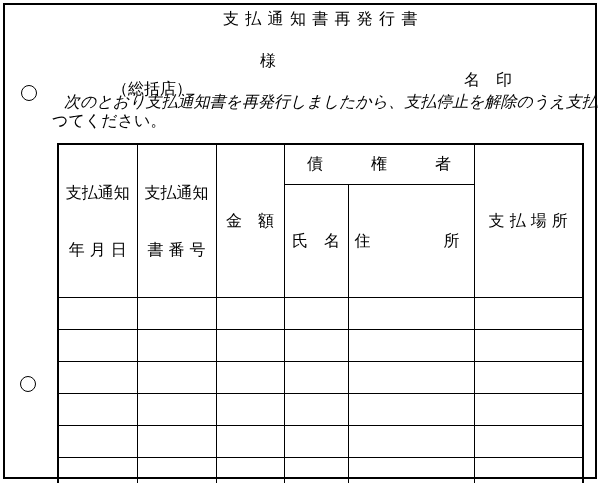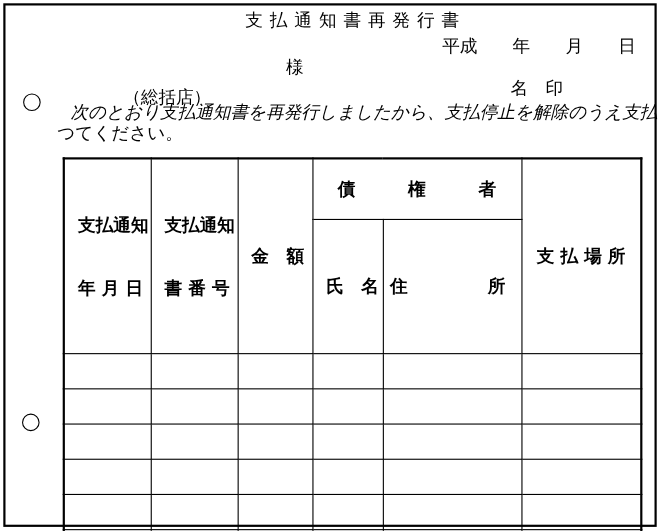--- a/index.html
+++ b/index.html
@@ -29,22 +29,22 @@
   }
   .hole1 { left:21px; top:85px; }
   .hole2 { left:20px; top:376px; }
 
   table.form {
     position:absolute; left:57px; top:143px; width:525px;
     border-collapse:collapse; table-layout:fixed;
     border:2px solid #000;
   }
   table.form th, table.form td {
-    border:1px solid #000; padding:12px; margin:0;
-    font-weight:bold; font-size:16px; color:#000;
+    border:1px solid #000; padding:0; margin:0;
+    font-weight:normal; font-size:16px; color:#000;
     text-align:center; vertical-align:middle; white-space:pre;
     overflow:hidden;
   }
   tr.h1 { height:28px; }
   tr.h2 { height:29px; }
   tr.body-row { height:32px; }
   .thline { display:block; line-height:19px; }
   th.creditor { text-align:left; padding-left:4px; }
   th.addr { position:relative; }
   th.addr .al { position:absolute; left:6px;  top:50%; transform:translateY(-50%); }
@@ -53,21 +53,20 @@
 </head>
 <body>
 
 <div class="sheet">
   <div class="page-border"></div>
 
   <div class="hole hole1"></div>
   <div class="hole hole2"></div>
 
   <div class="abs title">支払通知書再発行書</div>
-  <div class="abs dateline">平成　　年　　月　　日</div>
   <div class="abs addressee">（総括店）</div>
   <div class="abs honorific">様</div>
   <div class="abs seal">名　印</div>
   <div class="abs body1">次のとおり支払通知書を再発行しましたから、支払停止を解除のうえ支払</div>
   <div class="abs body2">つてください。</div>
 
   <table class="form">
     <colgroup>
       <col style="width:79px">
         <col style="width:79px">

